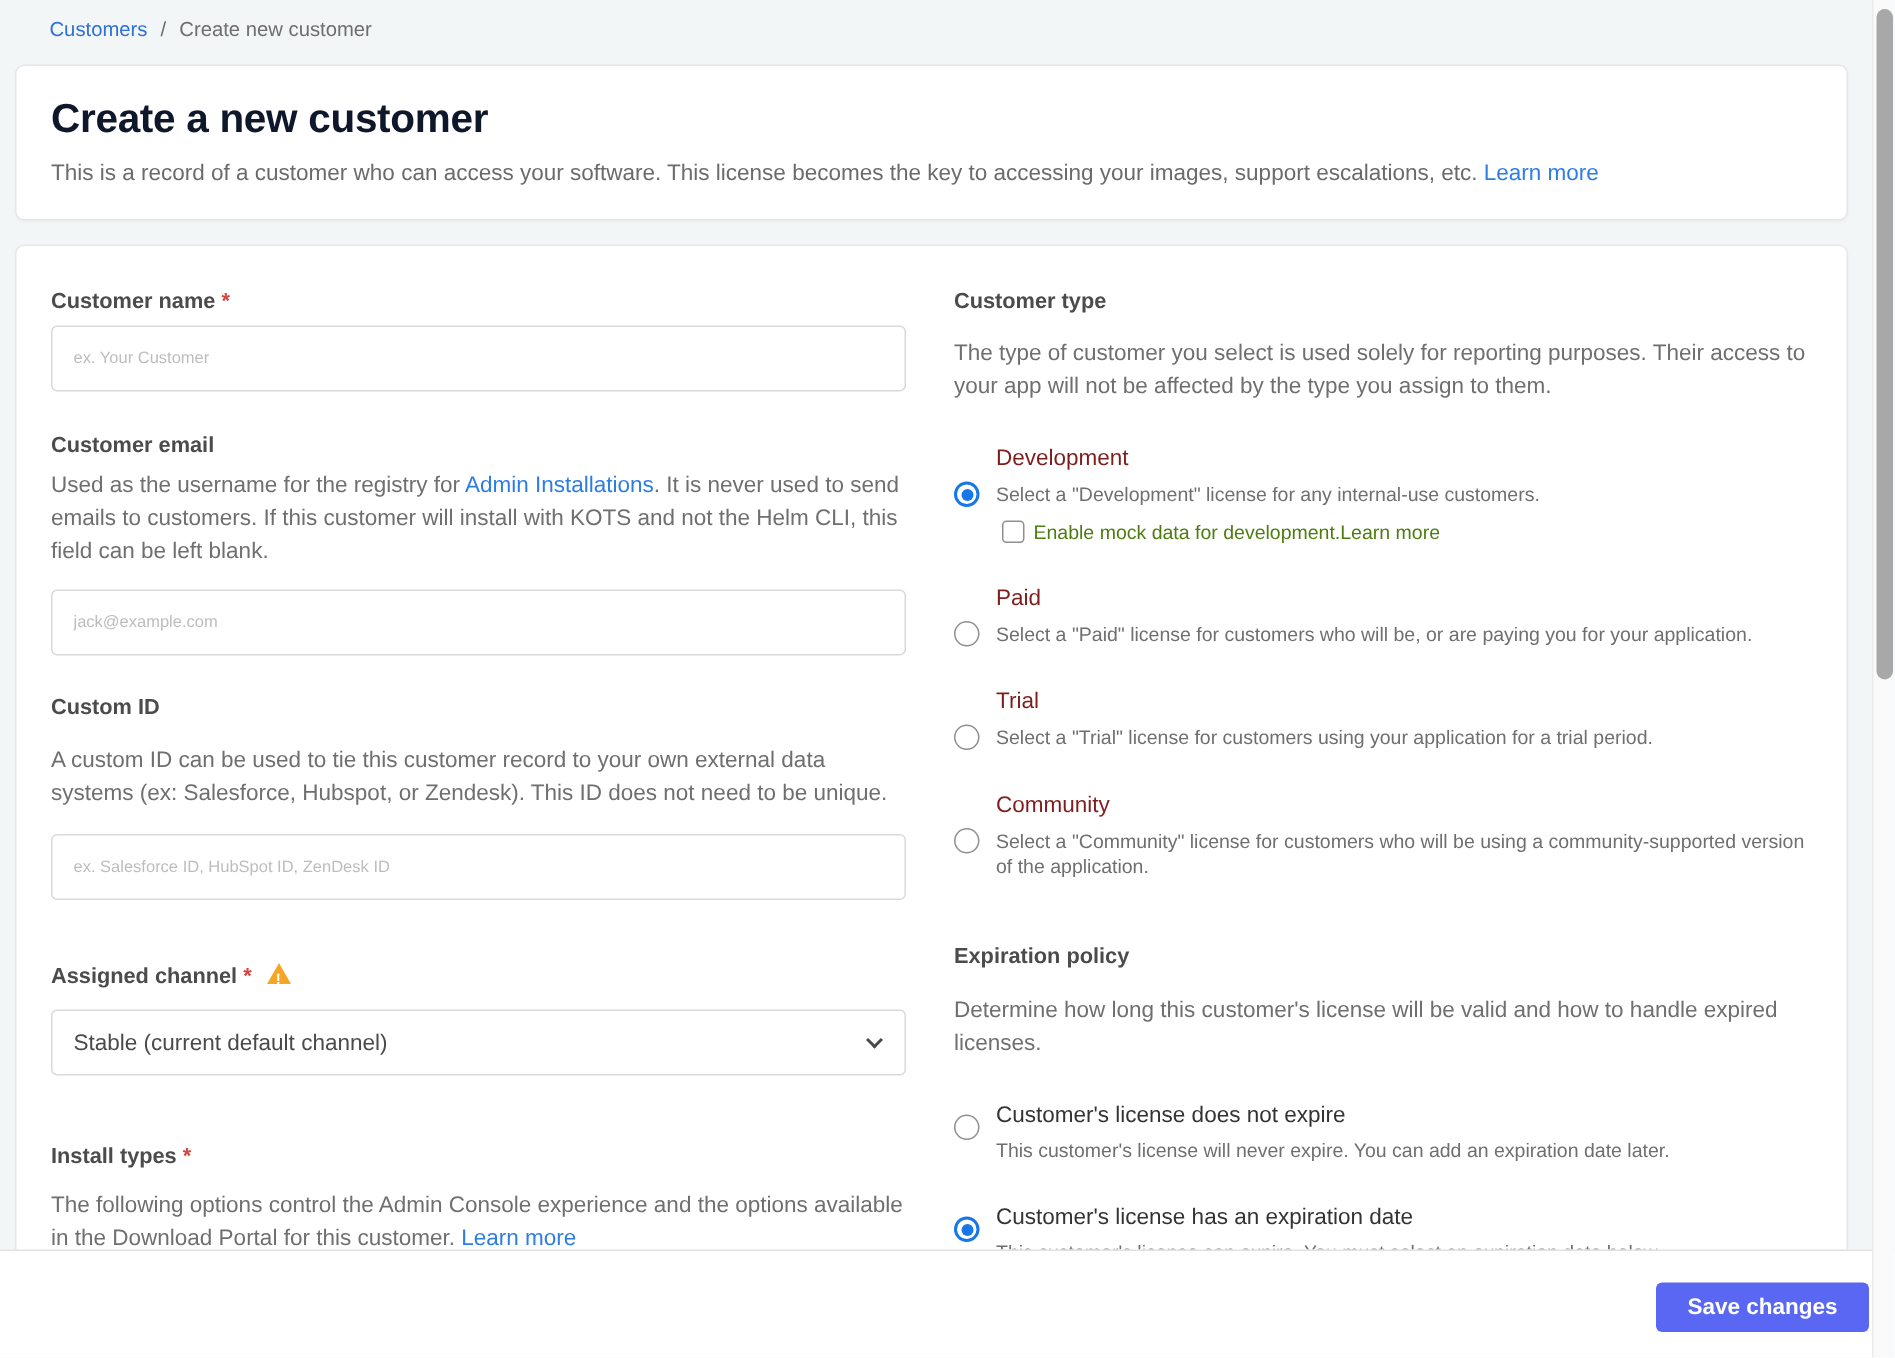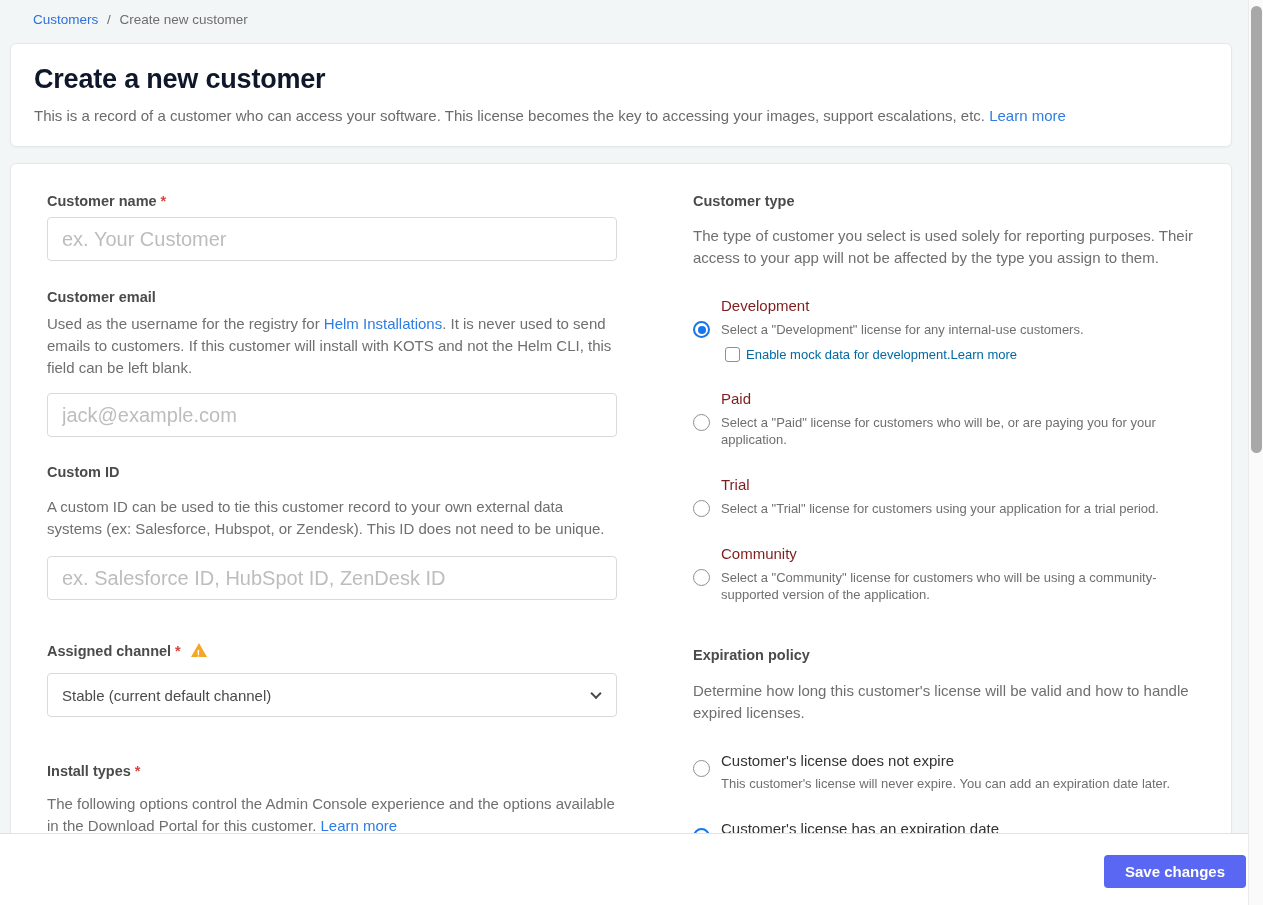--- a/index.html
+++ b/index.html
@@ -20,32 +20,32 @@
   
   .card {
     background:#fff; border:1px solid #e3e8ea; border-radius:6px;
     margin:0 31px 0 10px; box-shadow:0 1px 2px rgba(0,0,0,.04);
   }
   .header-card { padding:19px 23px 21px; height:104px; }
   .header-card h1 { font-size:27px; font-weight:800; color:#0f172a; letter-spacing:-.2px; line-height:32px; }
   .header-card .hdesc { margin-top:11px; font-size:15px; color:#6b6b6b; line-height:20px; }
 
   .form-card { margin-top:16px; height:700px; padding:27px 23px 0; overflow:hidden; position:relative; z-index:1; }
-  .form-grid { display:grid; grid-template-columns:570px 1fr; column-gap:76px;margin-left:13px; }
+  .form-grid { display:grid; grid-template-columns:570px 1fr; column-gap:32px; }
 
   
   .field-label { font-size:14.5px; font-weight:600; color:#4b4b4b; line-height:20px; }
   .req { color:#d64541; font-weight:700; margin-left:4px; }
   .para { font-size:15px; color:#6f6f6f; line-height:22px; }
   .small-desc { font-size:13px; color:#6f6f6f; line-height:17px; }
 
   
   .text-input {
     width:100%; height:44px; border:1px solid #d9d9d9; border-radius:4px;
-    padding:0 14px; font-size:20px; color:#6d28d9; outline:none; margin-top:6px;
+    padding:0 14px; font-size:11px; color:#6d28d9; outline:none; margin-top:6px;
     font-family:inherit; background:#fff;
   }
   .text-input::placeholder { color:#bdbdbd; opacity:1; }
 
   .select-wrap { position:relative; margin-top:12px; }
   select {
     width:100%; height:44px; border:1px solid #d9d9d9; border-radius:4px;
     padding:0 34px 0 14px; font-size:15px; color:#4a4a4a; background:#fff;
     -webkit-appearance:none; appearance:none; font-family:inherit; outline:none;
   }
@@ -78,21 +78,21 @@
     background:#fff; flex:none; cursor:pointer;
   }
 
   
   .opt { margin-top:27px; }
   .opt-title { margin-left:28px; font-size:15px; color:#7f1d1d; line-height:20px; }
   .opt-row { display:flex; align-items:flex-start; margin-top:5px; }
   .opt-row .radio { margin-right:11px; }
   .mock-row { display:flex; align-items:center; margin:9px 0 0 32px; }
   .mock-row .checkbox { margin-right:6px; }
-  .mock-label { font-size:13px; color:#0369a1; }
+  .mock-label { font-size:13px; color:#4d7c0f; }
 
   
   .exp-opt { display:flex; align-items:flex-start; margin-top:26px; }
   .exp-opt .radio { margin-right:11px; margin-top:10px; }
   .exp-title { font-size:15px; color:#333; line-height:21px; }
   .exp-desc { margin-top:4px; }
 
   
   .sec-email { margin-top:26px; }
   .sec-email .para { margin-top:6px; }
@@ -155,21 +155,21 @@
       <div>
         <div class="field-label">
           <span>Customer name</span><span class="req">*</span>
         </div>
         <input class="text-input" type="text" placeholder="ex. Your Customer" style="">
       </div>
 
       <div class="sec-email">
         <div class="field-label">Customer email</div>
         <div class="para">
-          <span>Used as the username for the registry for </span><a class="link">Helm Installations</a><span>. It is never used to send emails to customers. If this customer will install with KOTS and not the Helm CLI, this field can be left blank.</span>
+          <span>Used as the username for the registry for </span><a class="link">Admin Installations</a><span>. It is never used to send emails to customers. If this customer will install with KOTS and not the Helm CLI, this field can be left blank.</span>
         </div>
         <input class="text-input email-input" type="text" placeholder="jack@example.com" style="">
       </div>
 
       <div class="sec-custom">
         <div class="field-label">Custom ID</div>
         <div class="para">A custom ID can be used to tie this customer record to your own external data systems (ex: Salesforce, Hubspot, or Zendesk). This ID does not need to be unique.</div>
         <input class="text-input custom-input" type="text" placeholder="ex. Salesforce ID, HubSpot ID, ZenDesk ID" style="">
       </div>
 

